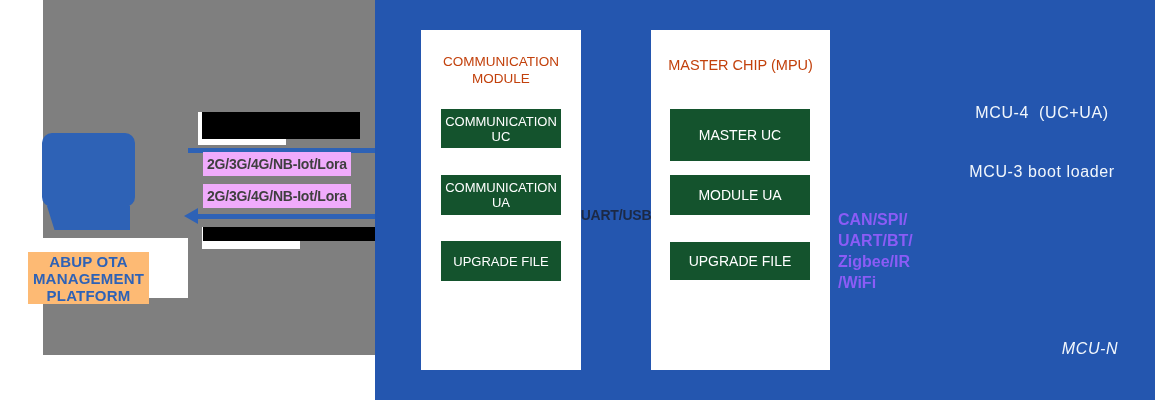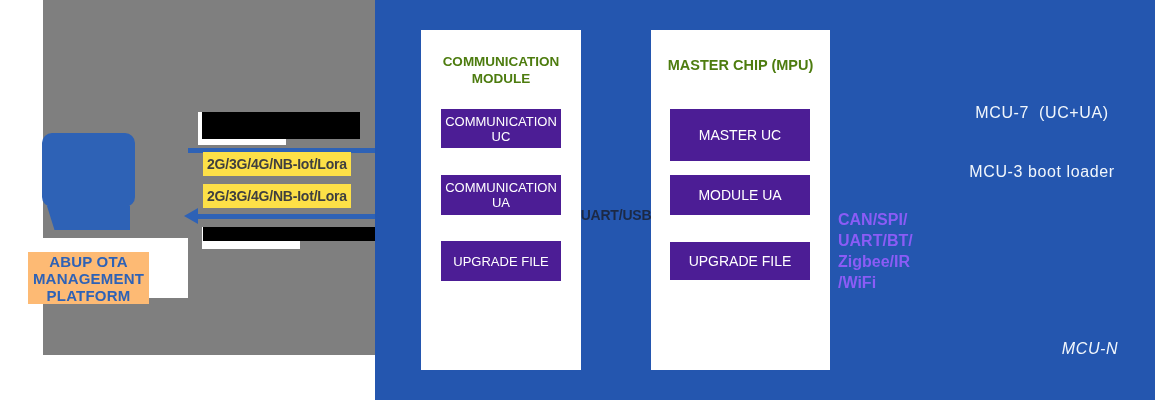--- a/index.html
+++ b/index.html
@@ -37,38 +37,38 @@
   .line-down{left:188px;top:148px;width:187px;height:5px;background:#2e62b6;}
   .line-up{left:197px;top:214px;width:178px;height:5px;background:#2e62b6;}
   .arrowhead-left{
     left:184px;top:208px;width:0;height:0;
     border-top:8px solid transparent;border-bottom:8px solid transparent;
     border-right:14px solid #2e62b6;
   }
 
   
   .net-label{
-    background:#fde047;color:#3f3f3f;font-weight:bold;font-size:14px;
+    background:#f0abfc;color:#3f3f3f;font-weight:bold;font-size:14px;
     padding:4px 4px;white-space:nowrap;letter-spacing:-0.2px;
   }
   .net-label.down{left:203px;top:152px;}
   .net-label.up{left:203px;top:184px;}
 
   
   .module-box{background:#ffffff;}
   .comm-box{left:421px;top:30px;width:160px;height:340px;}
   .master-box{left:651px;top:30px;width:179px;height:340px;}
   .module-title{
-    margin-top:23px;text-align:center;color:#4d7c0f;font-weight:700;
+    margin-top:23px;text-align:center;color:#c2410c;font-weight:400;
     font-size:13.5px;line-height:17px;padding:0 8px;
   }
   .master-box .module-title{margin-top:27px;font-size:14.5px;}
 
   .chip-btn{
-    position:absolute;background:#4c1d95;color:#ffffff;
+    position:absolute;background:#14532d;color:#ffffff;
     display:flex;align-items:center;justify-content:center;text-align:center;
     font-size:13px;line-height:15px;padding:0 4px;box-sizing:border-box;
   }
   .comm-box .chip-btn{left:20px;width:120px;}
   .comm-b1{top:79px;height:39px;}
   .comm-b2{top:145px;height:40px;}
   .comm-b3{top:211px;height:40px;}
   .master-box .chip-btn{left:19px;width:140px;font-size:14px;}
   .master-b1{top:79px;height:52px;}
   .master-b2{top:145px;height:40px;}
@@ -140,17 +140,17 @@
     <div class="chip-btn master-b3">UPGRADE FILE</div>
   </div>
 
   <div class="abs peripheral-label">
     <div>CAN/SPI/</div>
     <div>UART/BT/</div>
     <div>Zigbee/IR</div>
     <div>/WiFi</div>
   </div>
 
-  <div class="abs mcu-label mcu-2">MCU-7  (UC+UA)</div>
+  <div class="abs mcu-label mcu-2">MCU-4  (UC+UA)</div>
   <div class="abs mcu-label mcu-3">MCU-3 boot loader</div>
   <div class="abs mcu-label mcu-n">MCU-N</div>
 
 </div>
 
 </body></html>

